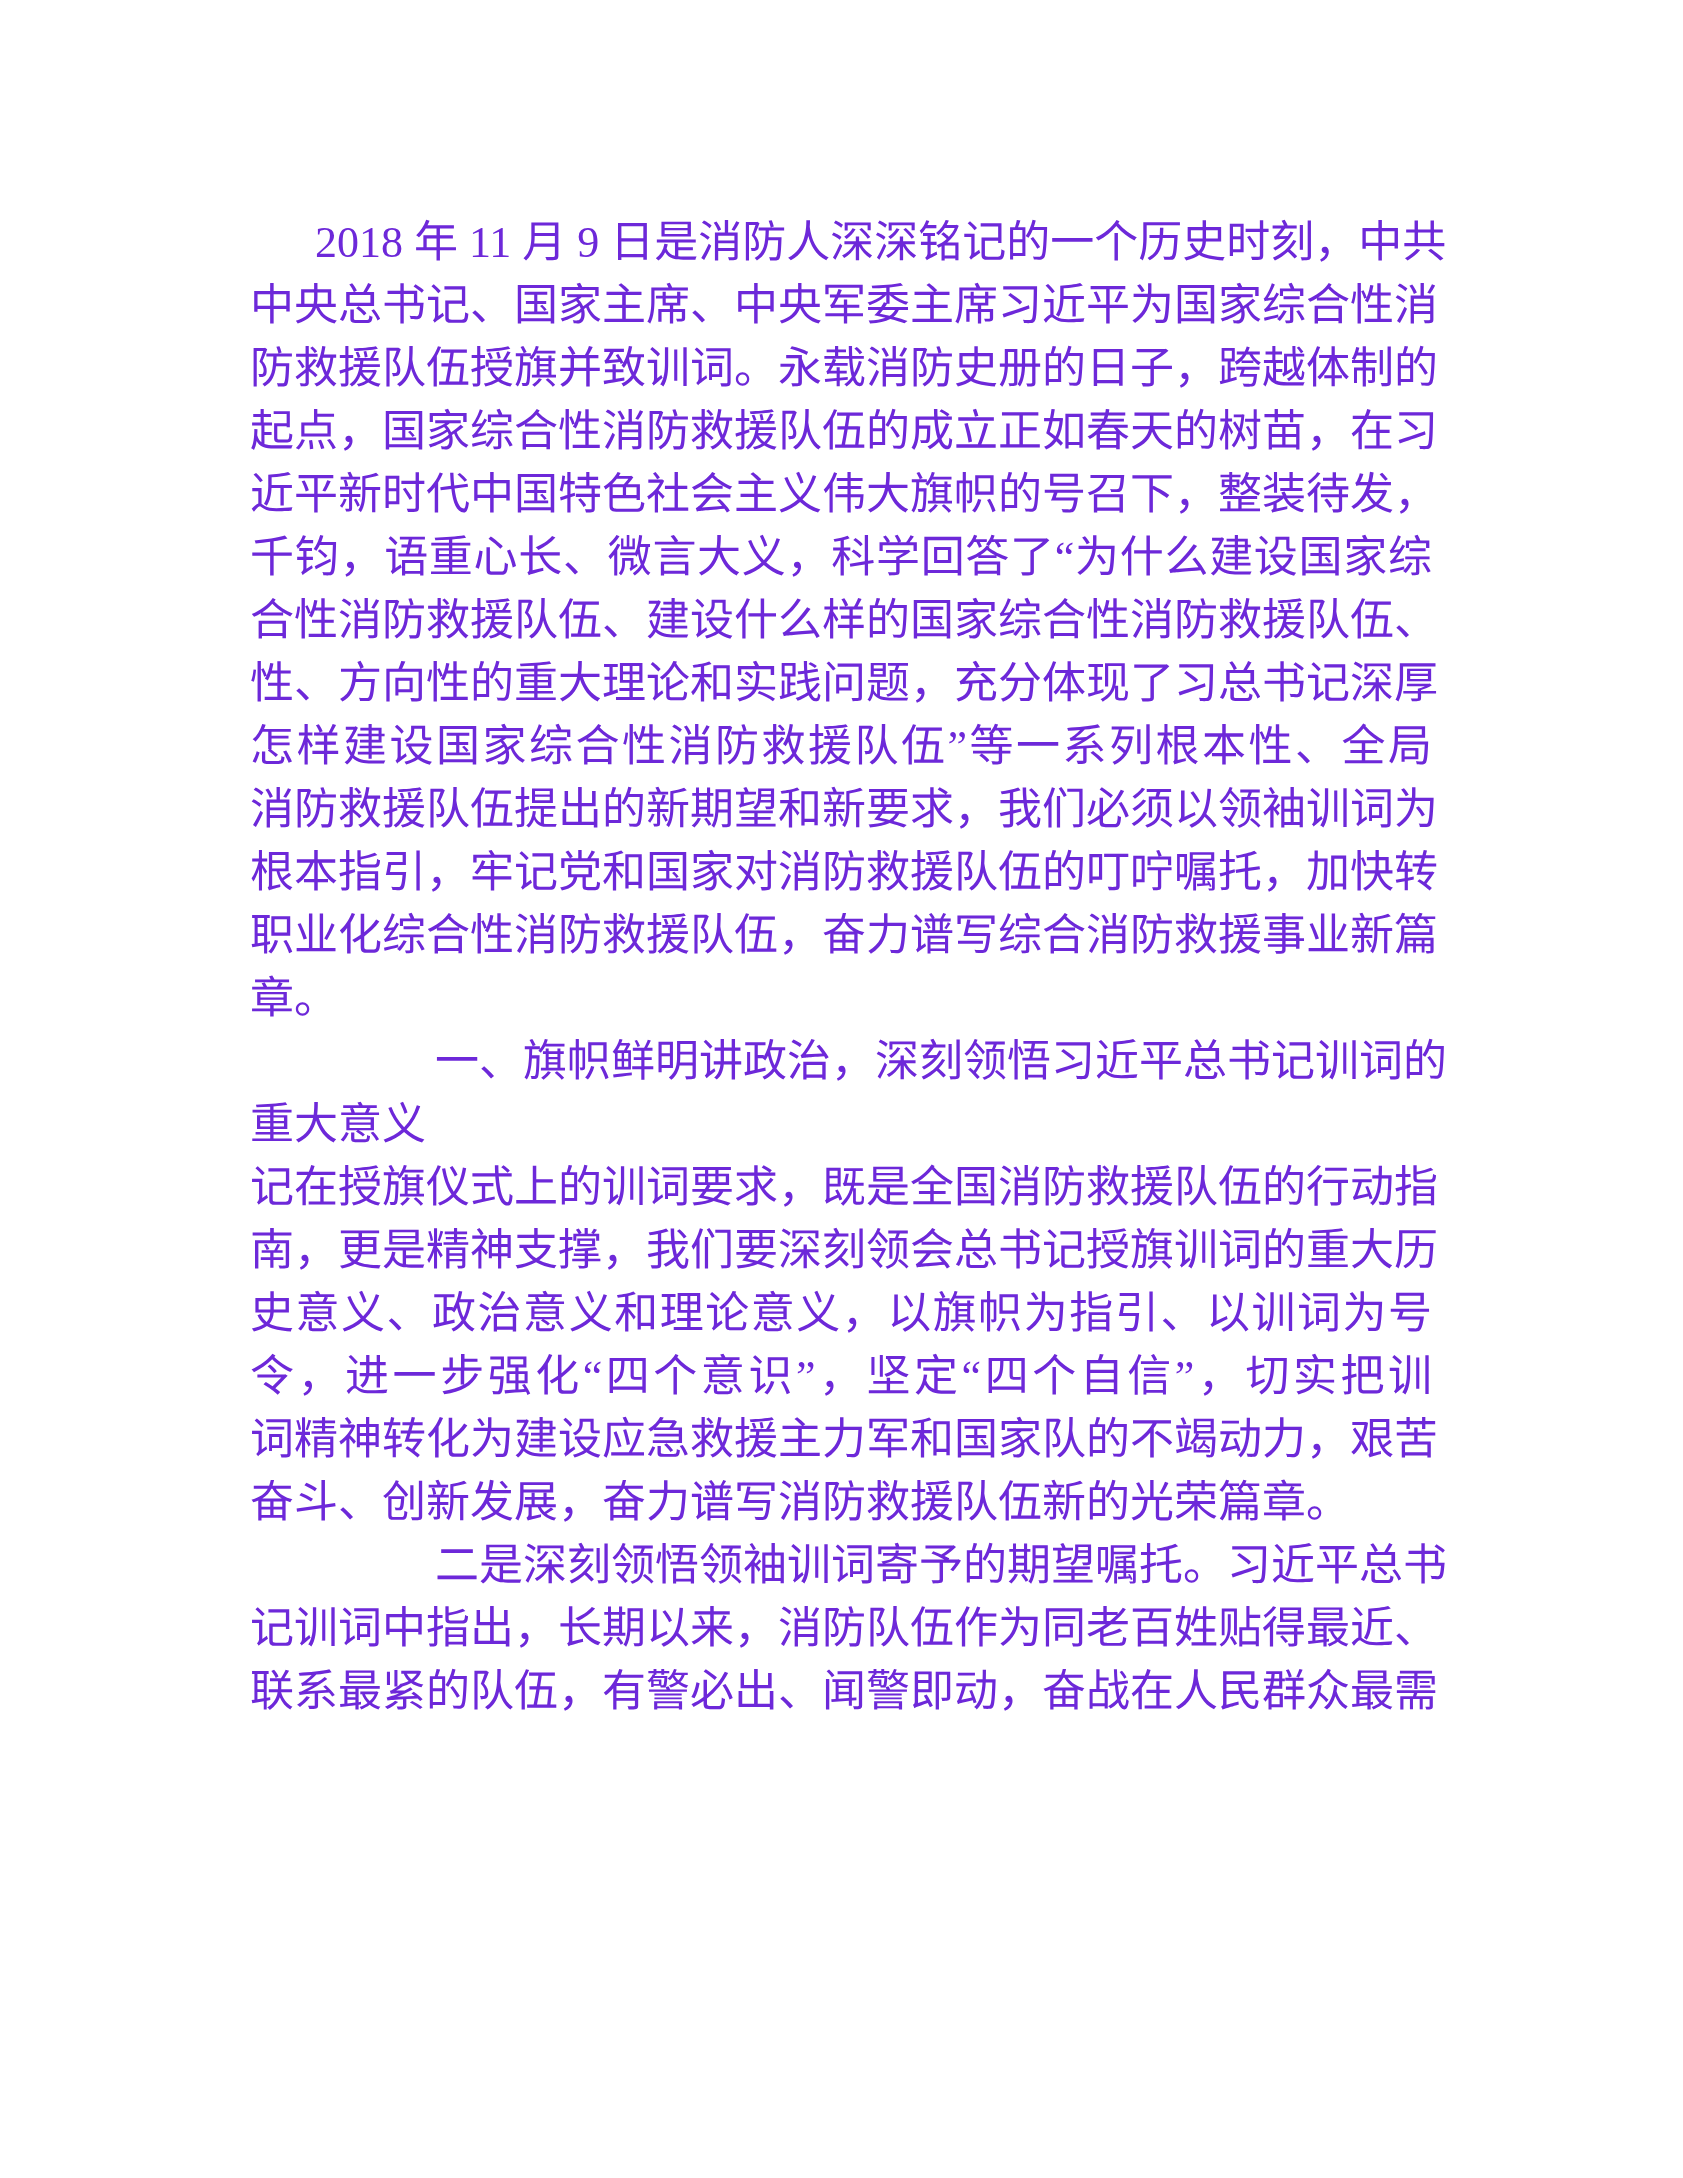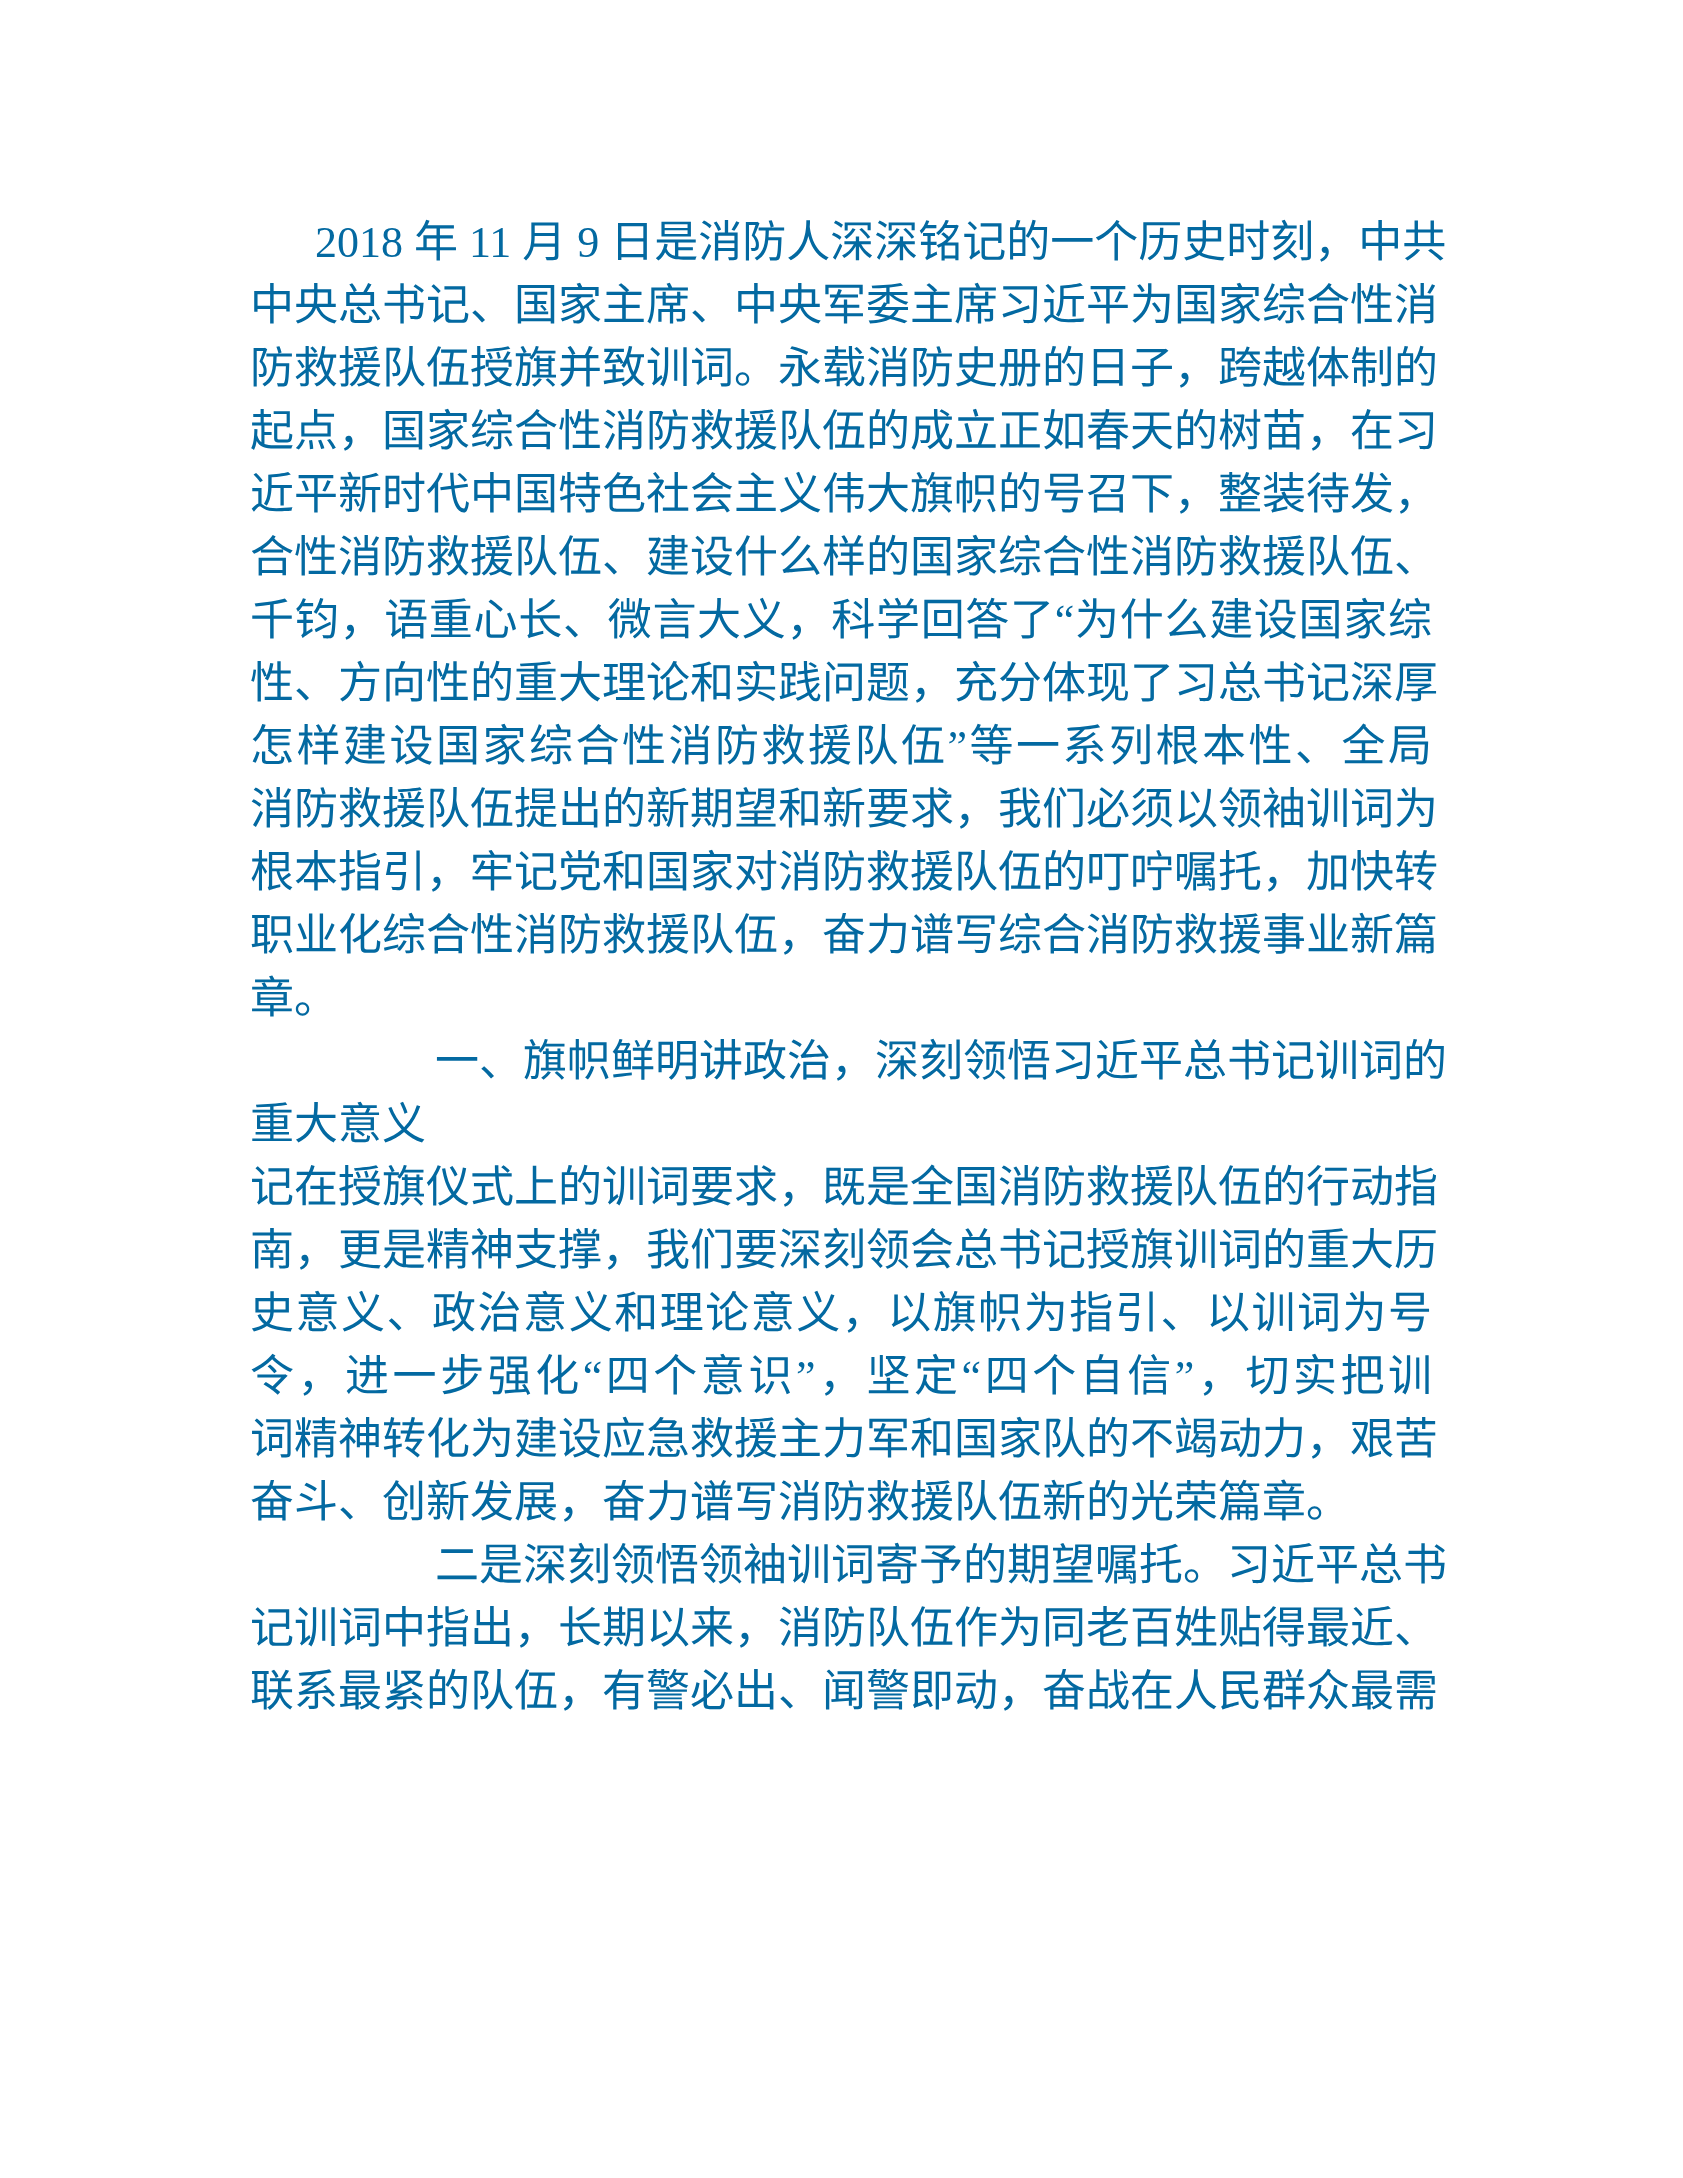--- a/index.html
+++ b/index.html
@@ -19,21 +19,21 @@
     left: 250px;
     top: 211px;
     width: 1182px;
   }
   .paragraph { margin: 0; padding: 0; }
   .line {
     font-family: "Liberation Serif", "DejaVu Serif", serif;
     font-size: 44px;
     line-height: 63px;
     font-weight: normal;
-    color: #0369a1;
+    color: #6d28d9;
     white-space: nowrap;
     text-align: justify;
     text-align-last: justify;
   }
   .line.natural {
     text-align: left;
     text-align-last: left;
   }
   .first-normal { padding-left: 65px; }
   .first-deep   { padding-left: 185px; }
@@ -43,22 +43,22 @@
 
 <div class="page">
   <div class="text-block">
 
     <div class="paragraph">
       <div class="line first-normal">2018 年 11 月 9 日是消防人深深铭记的一个历史时刻，中共</div>
       <div class="line">中央总书记、国家主席、中央军委主席习近平为国家综合性消</div>
       <div class="line">防救援队伍授旗并致训词。永载消防史册的日子，跨越体制的</div>
       <div class="line">起点，国家综合性消防救援队伍的成立正如春天的树苗，在习</div>
       <div class="line">近平新时代中国特色社会主义伟大旗帜的号召下，整装待发，</div>
+      <div class="line">千钧，语重心长、微言大义，科学回答了“为什么建设国家综</div>
       <div class="line">合性消防救援队伍、建设什么样的国家综合性消防救援队伍、</div>
-      <div class="line">千钧，语重心长、微言大义，科学回答了“为什么建设国家综</div>
       <div class="line">性、方向性的重大理论和实践问题，充分体现了习总书记深厚</div>
       <div class="line">怎样建设国家综合性消防救援队伍”等一系列根本性、全局</div>
       <div class="line">消防救援队伍提出的新期望和新要求，我们必须以领袖训词为</div>
       <div class="line">根本指引，牢记党和国家对消防救援队伍的叮咛嘱托，加快转</div>
       <div class="line">职业化综合性消防救援队伍，奋力谱写综合消防救援事业新篇</div>
       <div class="line natural">章。</div>
     </div>
 
     <div class="paragraph">
       <div class="line first-deep">一、旗帜鲜明讲政治，深刻领悟习近平总书记训词的</div>

